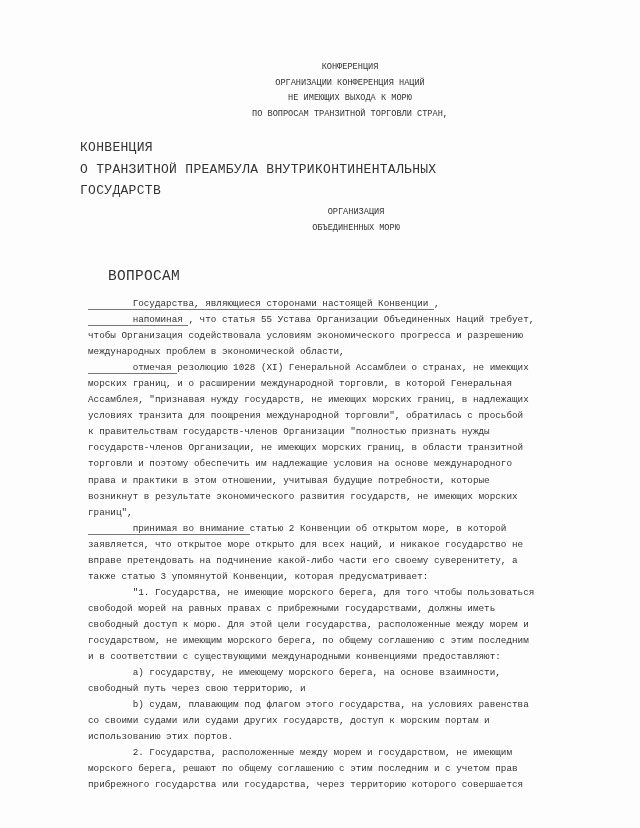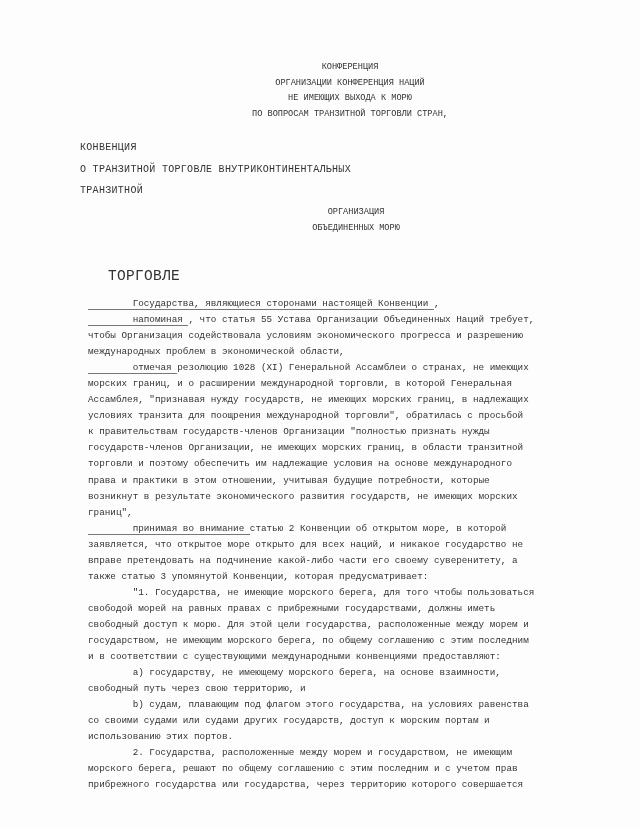--- a/index.html
+++ b/index.html
@@ -4,46 +4,46 @@
   <style>
     html, body { margin: 0; padding: 0; }
     body {
       width: 640px; height: 828px; background: #fdfdfd; overflow: hidden;
       font-family: "Liberation Mono", "DejaVu Sans Mono", monospace;
       color: #2a2a2a; position: relative;
     }
     .page { position: absolute; left: 0; top: 0; width: 640px; height: 828px; }
     .conf { position: absolute; top: 60px; left: 0; width: 640px; text-align: center; font-size: 8.6px; line-height: 15.5px; color: #333; font-family: Liberation Mono, monospace; }
     .conf div { margin-left: 60px; }
-    .conv-title { position: absolute; top: 137px; left: 80px; font-size: 10px; line-height: 21.5px; letter-spacing: 0.3px; color: #333; }
+    .conv-title { position: absolute; top: 137px; left: 80px; font-size: 13px; line-height: 21.5px; letter-spacing: 0.3px; color: #333; }
     .org { position: absolute; top: 205px; left: 0; width: 640px; text-align: center; font-size: 8.6px; line-height: 15.5px; color: #333; padding-left: 6px; }
     .org div { margin-left: 60px; }
     .pre-heading { position: absolute; top: 268px; left: 108px; font-size: 14.5px; color: #333; letter-spacing: 0.3px; }
     .body-text { position: absolute; top: 296px; left: 88px; width: 500px; font-size: 9.3px; line-height: 16.05px; color: #333; white-space: pre; }
     .line { display: block; height: 16.05px; }
     .ul { border-bottom: 1px solid #777; }
   </style>
 </head>
 <body>
 
 <div class="page">
   <div class="conf">
     <div>КОНФЕРЕНЦИЯ</div>
     <div>ОРГАНИЗАЦИИ КОНФЕРЕНЦИЯ НАЦИЙ</div>
     <div>НЕ ИМЕЮЩИХ ВЫХОДА К МОРЮ</div>
     <div>ПО ВОПРОСАМ ТРАНЗИТНОЙ ТОРГОВЛИ СТРАН,</div>
   </div>
 
   <div class="conv-title">
     <div>КОНВЕНЦИЯ</div>
-    <div>О ТРАНЗИТНОЙ ТОРГОВЛЕ ВНУТРИКОНТИНЕНТАЛЬНЫХ</div>
-    <div>ТРАНЗИТНОЙ</div>
+    <div>О ТРАНЗИТНОЙ ПРЕАМБУЛА ВНУТРИКОНТИНЕНТАЛЬНЫХ</div>
+    <div>ГОСУДАРСТВ</div>
   </div>
 
   <div class="org">
     <div>ОРГАНИЗАЦИЯ</div>
     <div>ОБЪЕДИНЕННЫХ МОРЮ</div>
   </div>
 
-  <div class="pre-heading">ТОРГОВЛЕ</div>
+  <div class="pre-heading">ВОПРОСАМ</div>
 
   <div class="body-text" id="body-text"><span class="line"><span class="ul">        Государства, являющиеся сторонами настоящей Конвенции </span><span>,</span></span><span class="line"><span class="ul">        напоминая </span><span>, что статья 55 Устава Организации Объединенных Наций требует,</span></span><span class="line"><span class="ul"></span><span>чтобы Организация содействовала условиям экономического прогресса и разрешению</span></span><span class="line"><span class="ul"></span><span>международных проблем в экономической области,</span></span><span class="line"><span class="ul">        отмечая </span><span>резолюцию 1028 (XI) Генеральной Ассамблеи о странах, не имеющих</span></span><span class="line"><span class="ul"></span><span>морских границ, и о расширении международной торговли, в которой Генеральная</span></span><span class="line"><span class="ul"></span><span>Ассамблея, "признавая нужду государств, не имеющих морских границ, в надлежащих</span></span><span class="line"><span class="ul"></span><span>условиях транзита для поощрения международной торговли", обратилась с просьбой</span></span><span class="line"><span class="ul"></span><span>к правительствам государств-членов Организации "полностью признать нужды</span></span><span class="line"><span class="ul"></span><span>государств-членов Организации, не имеющих морских границ, в области транзитной</span></span><span class="line"><span class="ul"></span><span>торговли и поэтому обеспечить им надлежащие условия на основе международного</span></span><span class="line"><span class="ul"></span><span>права и практики в этом отношении, учитывая будущие потребности, которые</span></span><span class="line"><span class="ul"></span><span>возникнут в результате экономического развития государств, не имеющих морских</span></span><span class="line"><span class="ul"></span><span>границ",</span></span><span class="line"><span class="ul">        принимая во внимание </span><span>статью 2 Конвенции об открытом море, в которой</span></span><span class="line"><span class="ul"></span><span>заявляется, что открытое море открыто для всех наций, и никакое государство не</span></span><span class="line"><span class="ul"></span><span>вправе претендовать на подчинение какой-либо части его своему суверенитету, а</span></span><span class="line"><span class="ul"></span><span>также статью 3 упомянутой Конвенции, которая предусматривает:</span></span><span class="line"><span class="ul"></span><span>        "1. Государства, не имеющие морского берега, для того чтобы пользоваться</span></span><span class="line"><span class="ul"></span><span>свободой морей на равных правах с прибрежными государствами, должны иметь</span></span><span class="line"><span class="ul"></span><span>свободный доступ к морю. Для этой цели государства, расположенные между морем и</span></span><span class="line"><span class="ul"></span><span>государством, не имеющим морского берега, по общему соглашению с этим последним</span></span><span class="line"><span class="ul"></span><span>и в соответствии с существующими международными конвенциями предоставляют:</span></span><span class="line"><span class="ul"></span><span>        a) государству, не имеющему морского берега, на основе взаимности,</span></span><span class="line"><span class="ul"></span><span>свободный путь через свою территорию, и</span></span><span class="line"><span class="ul"></span><span>        b) судам, плавающим под флагом этого государства, на условиях равенства</span></span><span class="line"><span class="ul"></span><span>со своими судами или судами других государств, доступ к морским портам и</span></span><span class="line"><span class="ul"></span><span>использованию этих портов.</span></span><span class="line"><span class="ul"></span><span>        2. Государства, расположенные между морем и государством, не имеющим</span></span><span class="line"><span class="ul"></span><span>морского берега, решают по общему соглашению с этим последним и с учетом прав</span></span><span class="line"><span class="ul"></span><span>прибрежного государства или государства, через территорию которого совершается</span></span></div>
 </div>
 
 </body></html>

